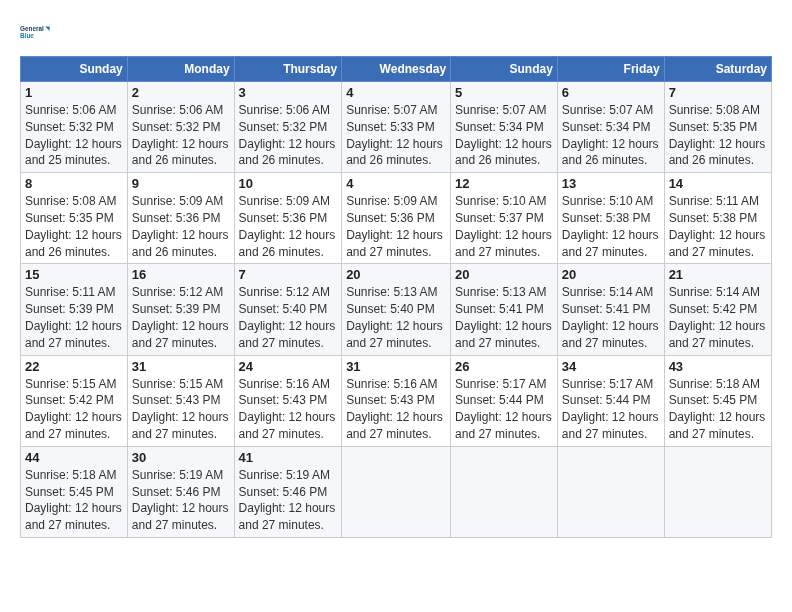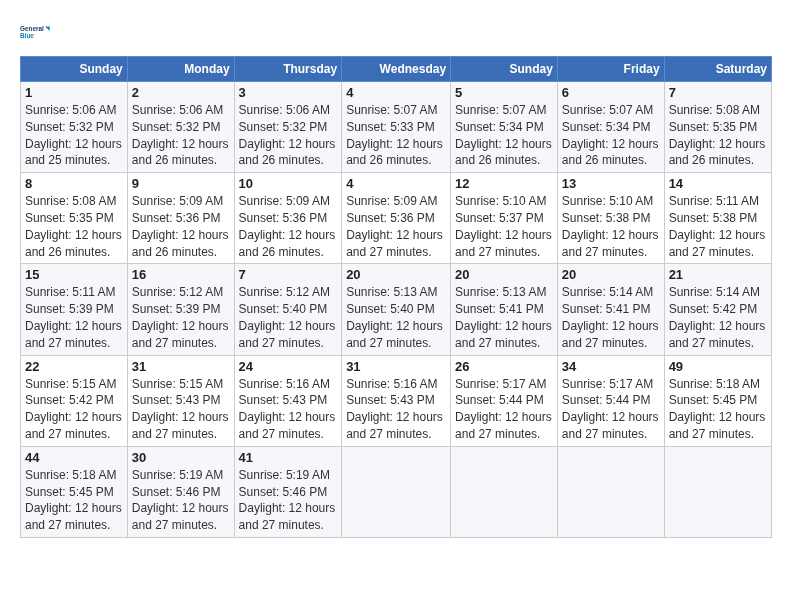--- a/index.html
+++ b/index.html
@@ -307,21 +307,21 @@
 and 27 minutes.</div>
           </td>
           <td>
             <span class="day-num">34</span>
             <div class="day-info" style="white-space: pre-line;">Sunrise: 5:17 AM
 Sunset: 5:44 PM
 Daylight: 12 hours
 and 27 minutes.</div>
           </td>
           <td>
-            <span class="day-num">49</span>
+            <span class="day-num">43</span>
             <div class="day-info" style="white-space: pre-line;">Sunrise: 5:18 AM
 Sunset: 5:45 PM
 Daylight: 12 hours
 and 27 minutes.</div>
           </td>
         </tr>
         <tr>
           <td>
             <span class="day-num">44</span>
             <div class="day-info" style="white-space: pre-line;">Sunrise: 5:18 AM

